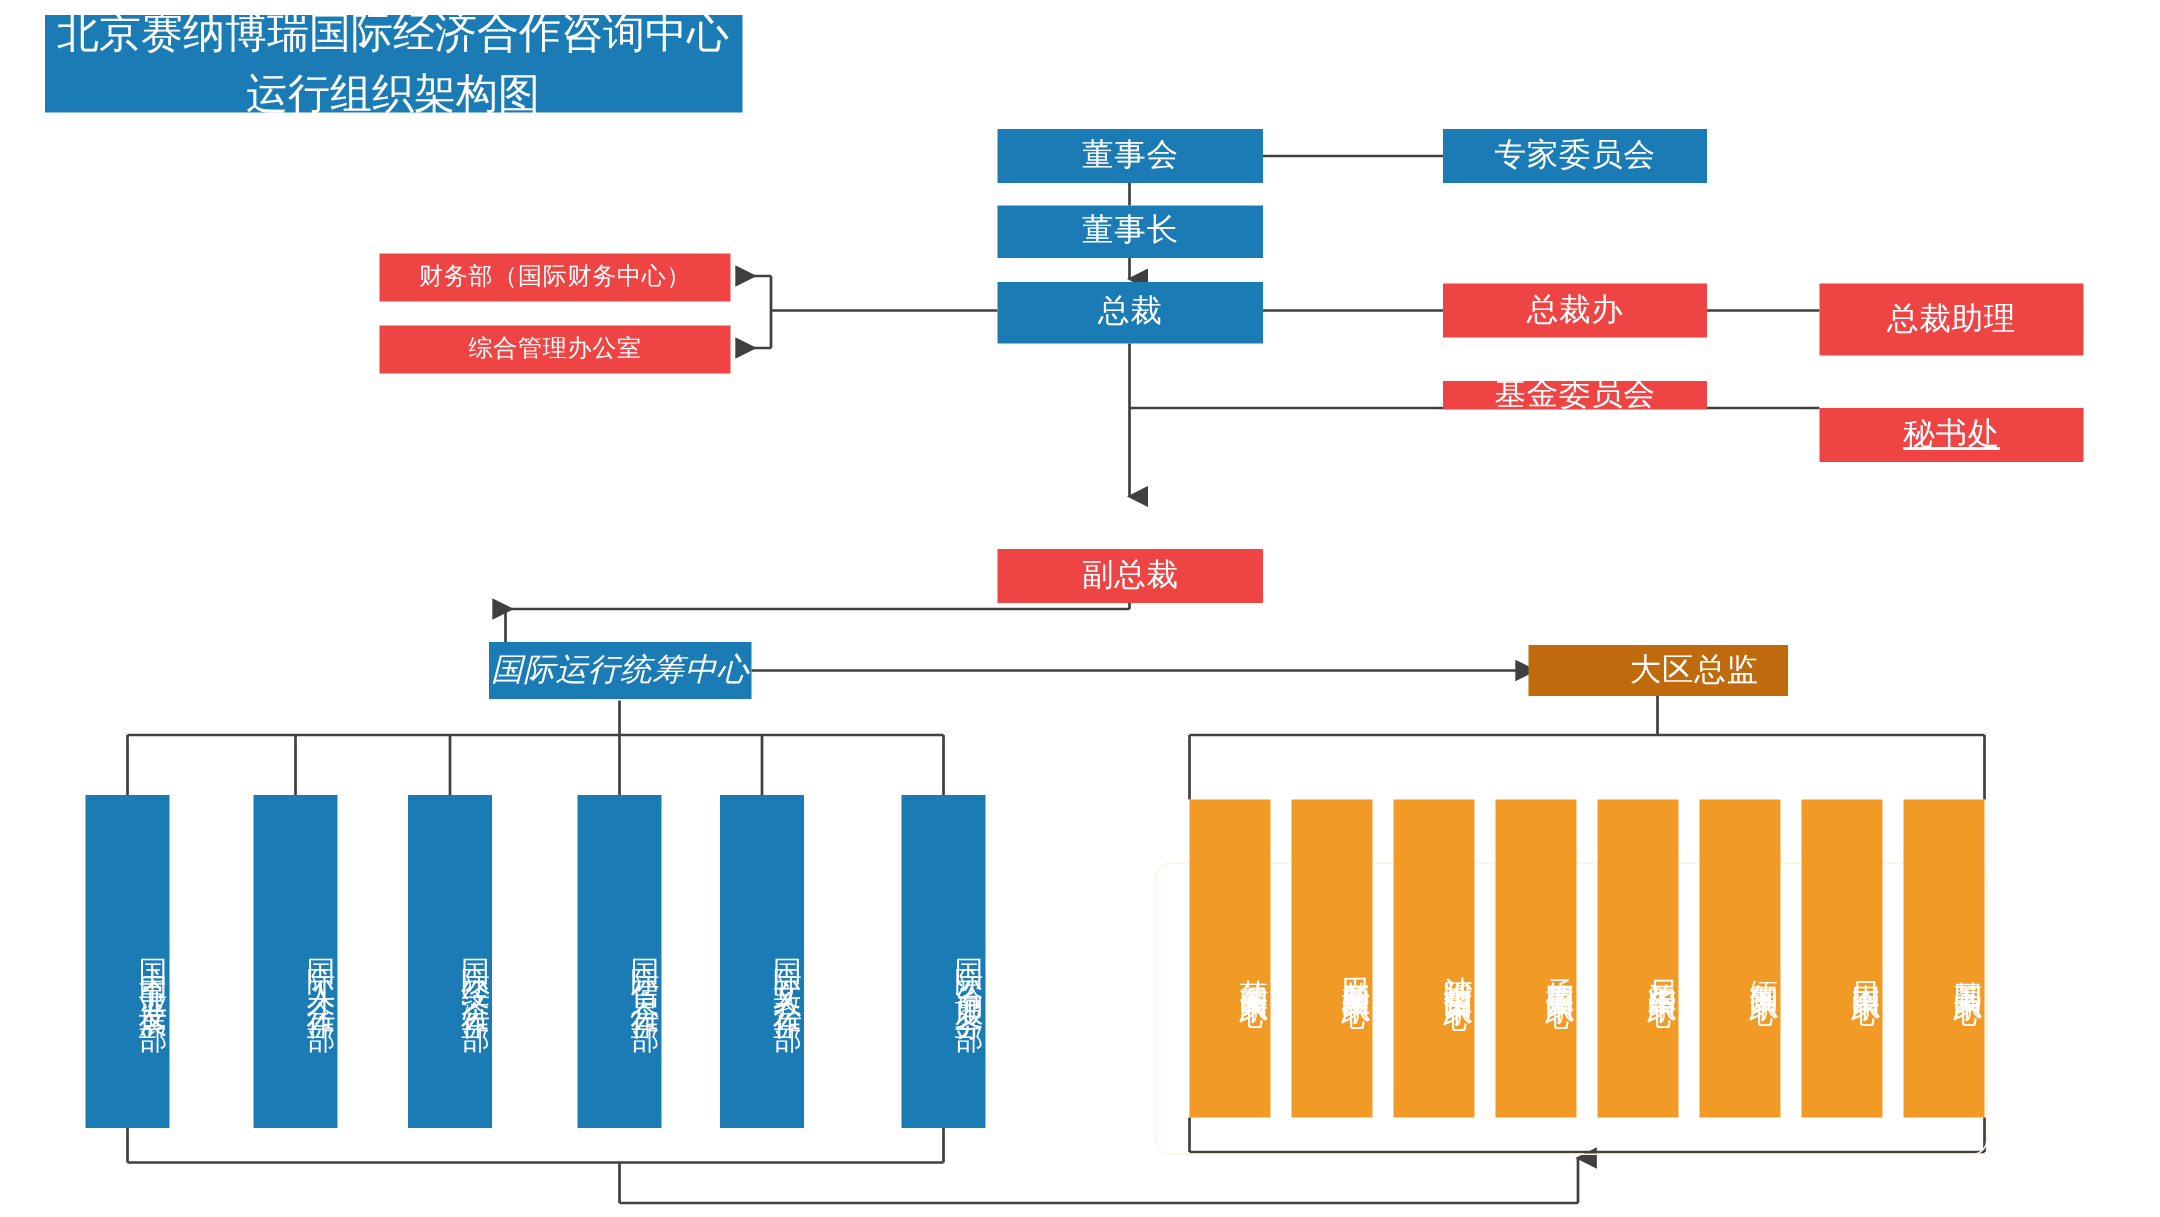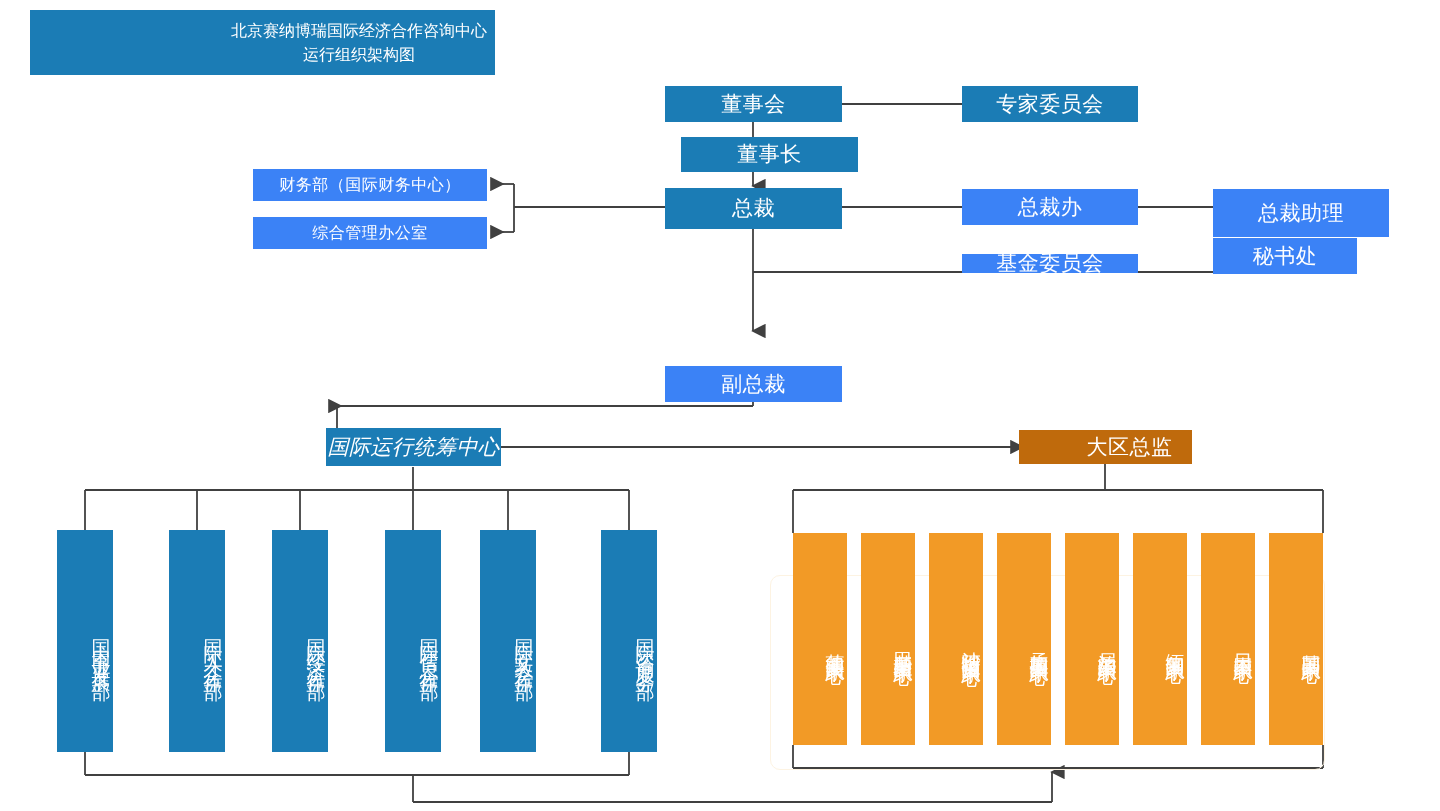--- a/index.html
+++ b/index.html
@@ -23,21 +23,21 @@
     display:flex;
     align-items:center;
     justify-content:center;
     color:#ffffff;
     z-index:3;
     line-height:1.25;
     text-align:center;
     letter-spacing:.5px;
   }
   .box.blue{background:#1b7cb5;}
-  .box.teal{background:#3b82f6;}
+  .box.teal{background:#ef4444;}
   .box.orange{background:#f29a26;}
   .box.brown{background:#bf6a0c;}
 
   
   .h{font-size:21px;}
   .h.small{font-size:16px;}
 
   
   .v{
     writing-mode:vertical-rl;
@@ -55,22 +55,22 @@
     letter-spacing:2px;
     padding-top:12px;
     align-items:flex-start;
     justify-content:center;
   }
 
   
   #title{
     position:absolute;left:30px;top:10px;width:465px;height:65px;
     background:#1b7cb5;color:#fff;
-    display:flex;align-items:center;justify-content:flex-end;
-    font-size:16px;line-height:1.45;text-align:center;
+    display:flex;align-items:center;justify-content:flex-start;
+    font-size:28px;line-height:1.45;text-align:center;
     z-index:3;
     box-sizing:border-box;
     padding:0 8px;
   }
 
   
   #orange-frame{
     position:absolute;
     left:770px;top:575px;width:555px;height:195px;
     border:1.5px solid #fdf3e2;
@@ -165,31 +165,31 @@
       <path d="M413,802 L1052,802"></path>
       <path d="M1052,802 L1052,772" marker-end="url(#ah-up)"></path>
 
     </g>
   </svg>
 
   <div class="box blue h" style="left:665px;top:86px;width:177px;height:36px;">董事会</div>
 
   <div class="box blue h" style="left:962px;top:86px;width:176px;height:36px;">专家委员会</div>
 
-  <div class="box blue h" style="left:665px;top:137px;width:177px;height:35px;margin-left:16px;">董事长</div>
+  <div class="box blue h" style="left:665px;top:137px;width:177px;height:35px;">董事长</div>
 
   <div class="box blue h" style="left:665px;top:188px;width:177px;height:41px;">总裁</div>
 
   <div class="box teal h" style="left:962px;top:189px;width:176px;height:36px;">总裁办</div>
 
   <div class="box teal h" style="left:1213px;top:189px;width:176px;height:48px;">总裁助理</div>
 
   <div class="box teal h" style="left:962px;top:254px;width:176px;height:19px;">基金委员会</div>
 
-  <div class="box teal h" style="left:1213px;top:238px;width:144px;height:36px;">秘书处</div>
+  <div class="box teal h" style="left:1213px;top:272px;width:176px;height:36px;text-decoration:underline;">秘书处</div>
 
   <div class="box teal h small" style="left:253px;top:169px;width:234px;height:32px;">财务部（国际财务中心）</div>
 
   <div class="box teal h small" style="left:253px;top:217px;width:234px;height:32px;">综合管理办公室</div>
 
   <div class="box teal h" style="left:665px;top:345px;width:177px;height:36px;margin-top:21px;">副总裁</div>
 
   <div class="box blue h" style="left:326px;top:428px;width:175px;height:38px;font-style:italic;">国际运行统筹中心</div>
 
   <div class="box brown h" style="left:1019px;top:430px;width:173px;height:34px;padding-left:48px;">大区总监</div>

